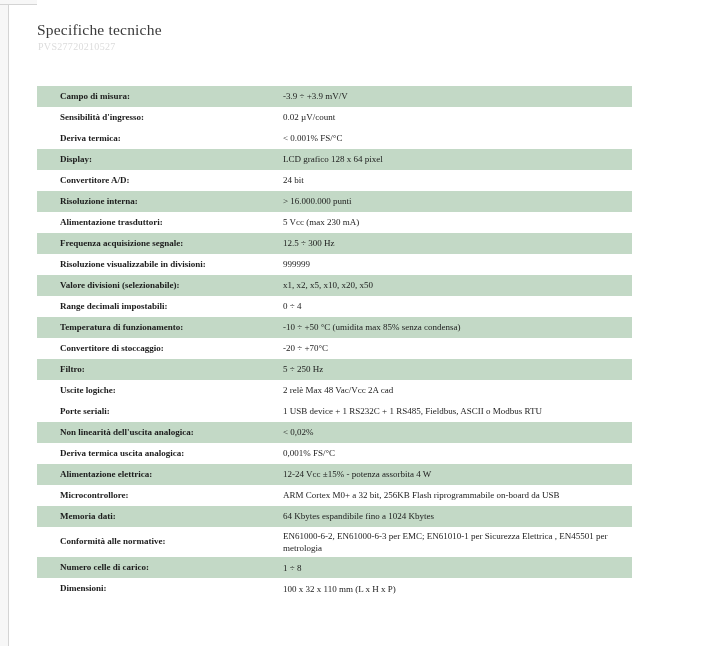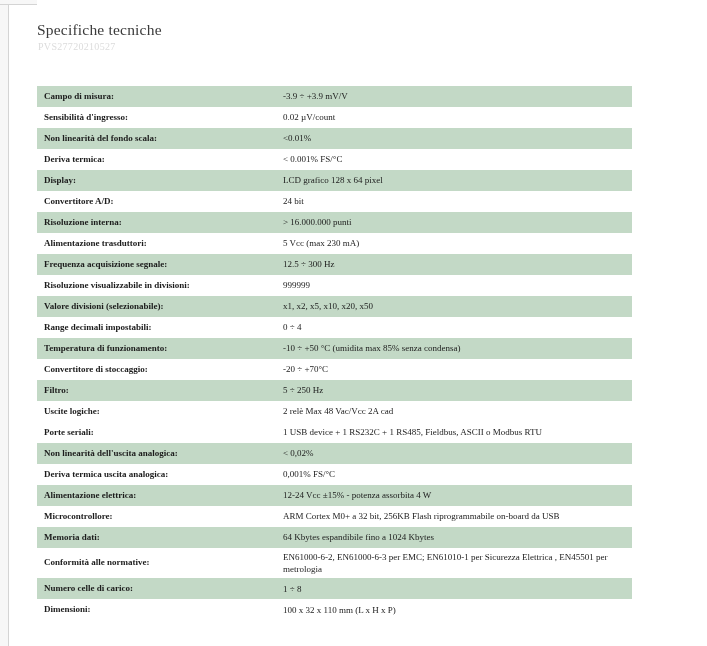--- a/index.html
+++ b/index.html
@@ -55,21 +55,21 @@
     align-items: center;
     min-height: 21px;
     box-sizing: border-box;
   }
   .row.hl {
     background: var(--hl, #c3d9c6);
   }
   .cell-label {
     flex: 0 0 246px;
     box-sizing: border-box;
-    padding: 3px 10px 3px 7px;
+    padding: 3px 10px 3px 23px;
     font-size: 9px;
     font-weight: bold;
     color: #1c1c1c;
     line-height: 1.3;
   }
   .cell-value {
     flex: 1;
     box-sizing: border-box;
     padding: 3px 8px 3px 0;
     font-size: 9px;
@@ -92,24 +92,20 @@
   <div class="row hl">
     <div class="cell-label">Campo di misura:</div>
     <div class="cell-value">-3.9 ÷ +3.9 mV/V</div>
   </div>
 
   <div class="row">
     <div class="cell-label">Sensibilità d'ingresso:</div>
     <div class="cell-value">0.02 µV/count</div>
   </div>
 
-  <div class="row hl">
-    <div class="cell-label">Non linearità del fondo scala:</div>
-    <div class="cell-value">&lt;0.01%</div>
-  </div>
 
   <div class="row">
     <div class="cell-label">Deriva termica:</div>
     <div class="cell-value">&lt; 0.001% FS/°C</div>
   </div>
 
   <div class="row hl">
     <div class="cell-label">Display:</div>
     <div class="cell-value">LCD grafico 128 x 64 pixel</div>
   </div>

